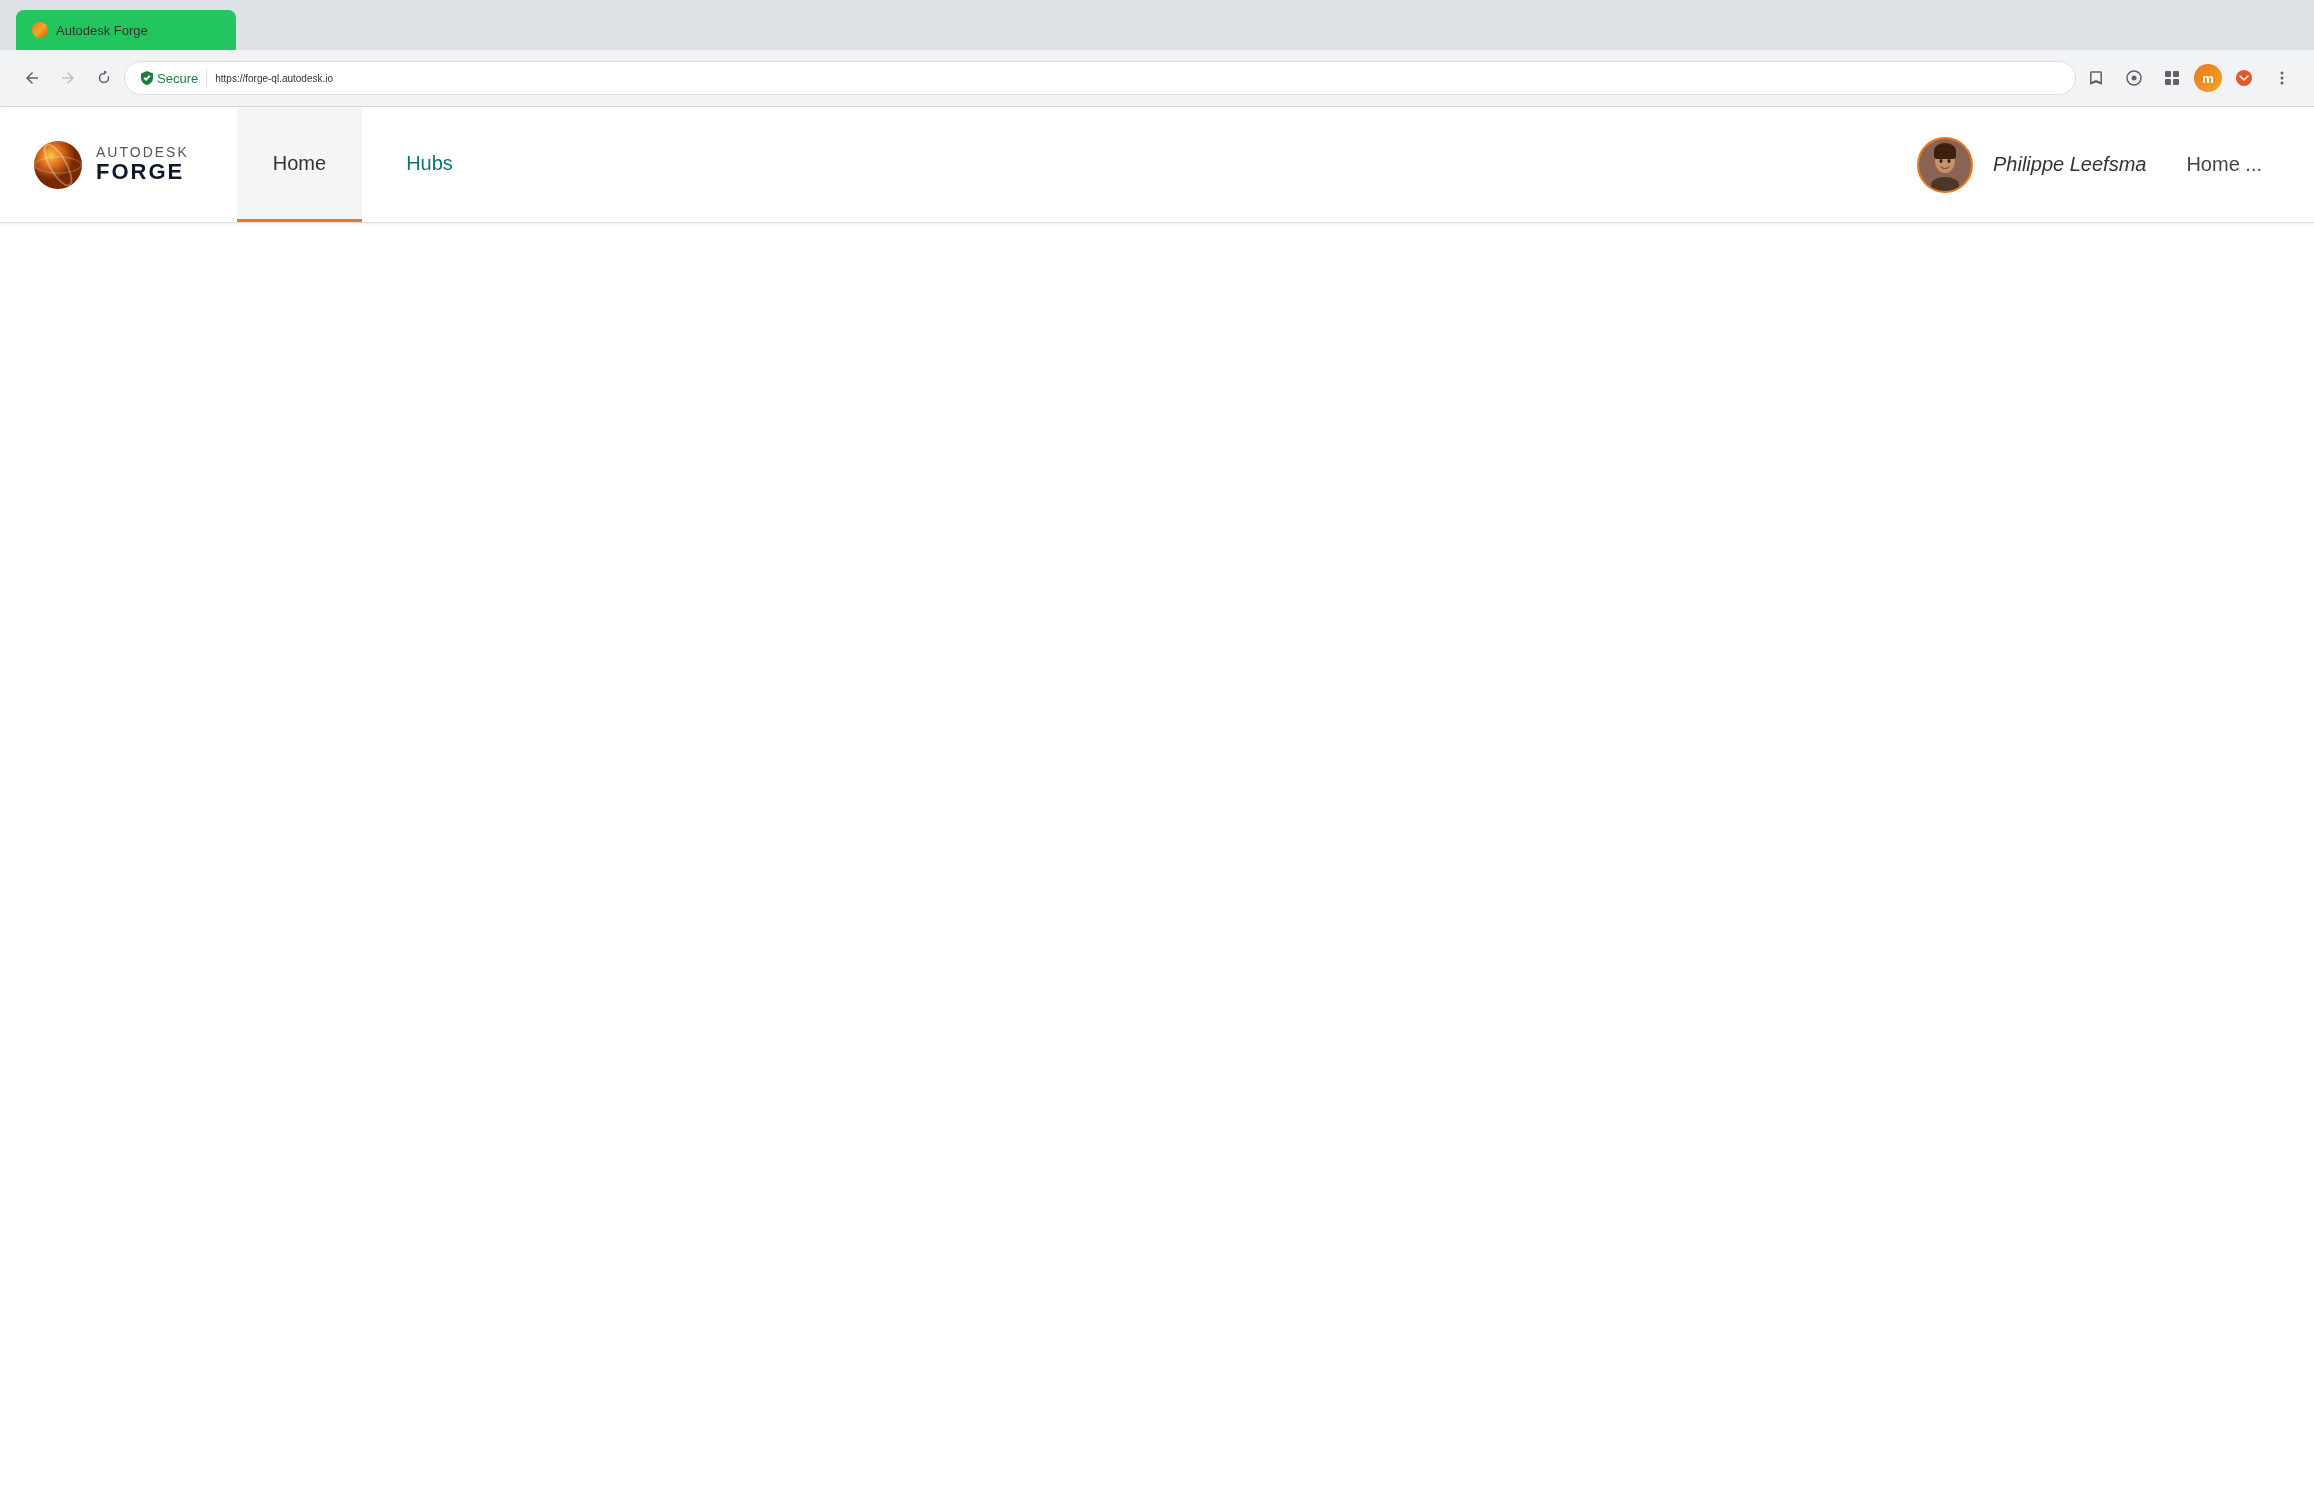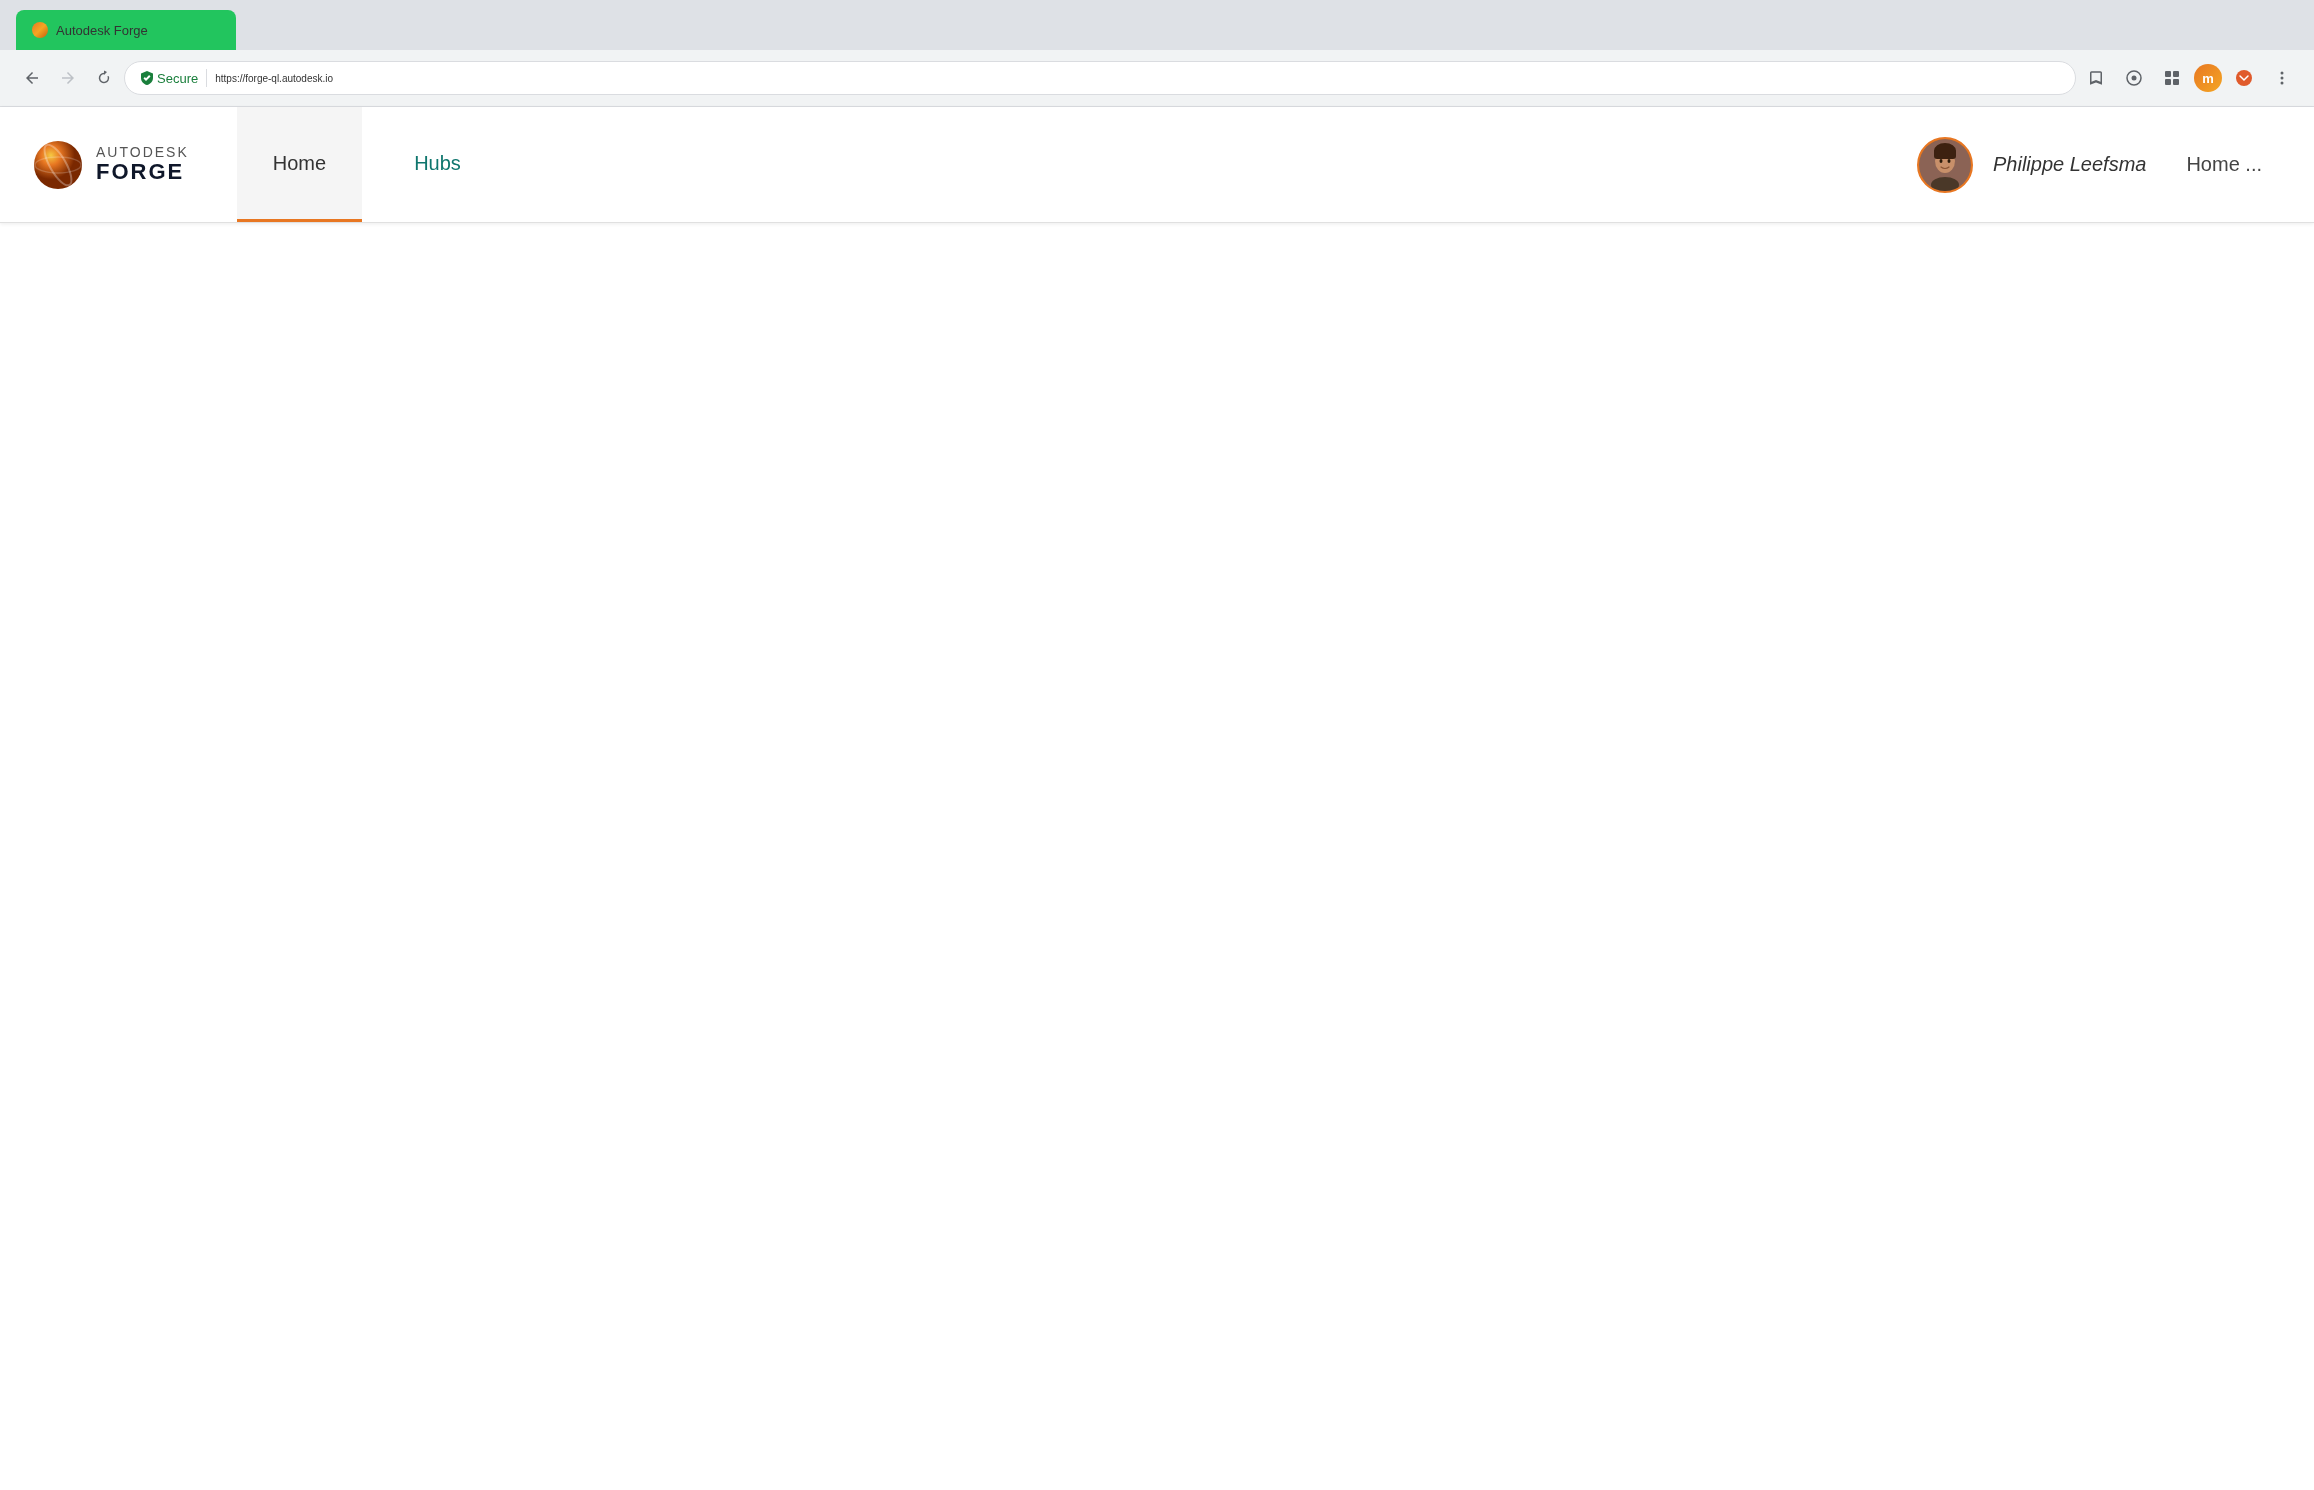--- a/index.html
+++ b/index.html
@@ -158,21 +158,21 @@
 
     .logo-icon {
       width: 52px;
       height: 52px;
     }
 
     .nav-items {
       display: flex;
       align-items: center;
       height: 100%;
-      gap: 16px;
+      gap: 8px;
       flex: 1;
     }
 
     .nav-item {
       height: 100%;
       display: flex;
       align-items: center;
       padding: 0 36px;
       font-size: 20px;
       color: #0f766e;

